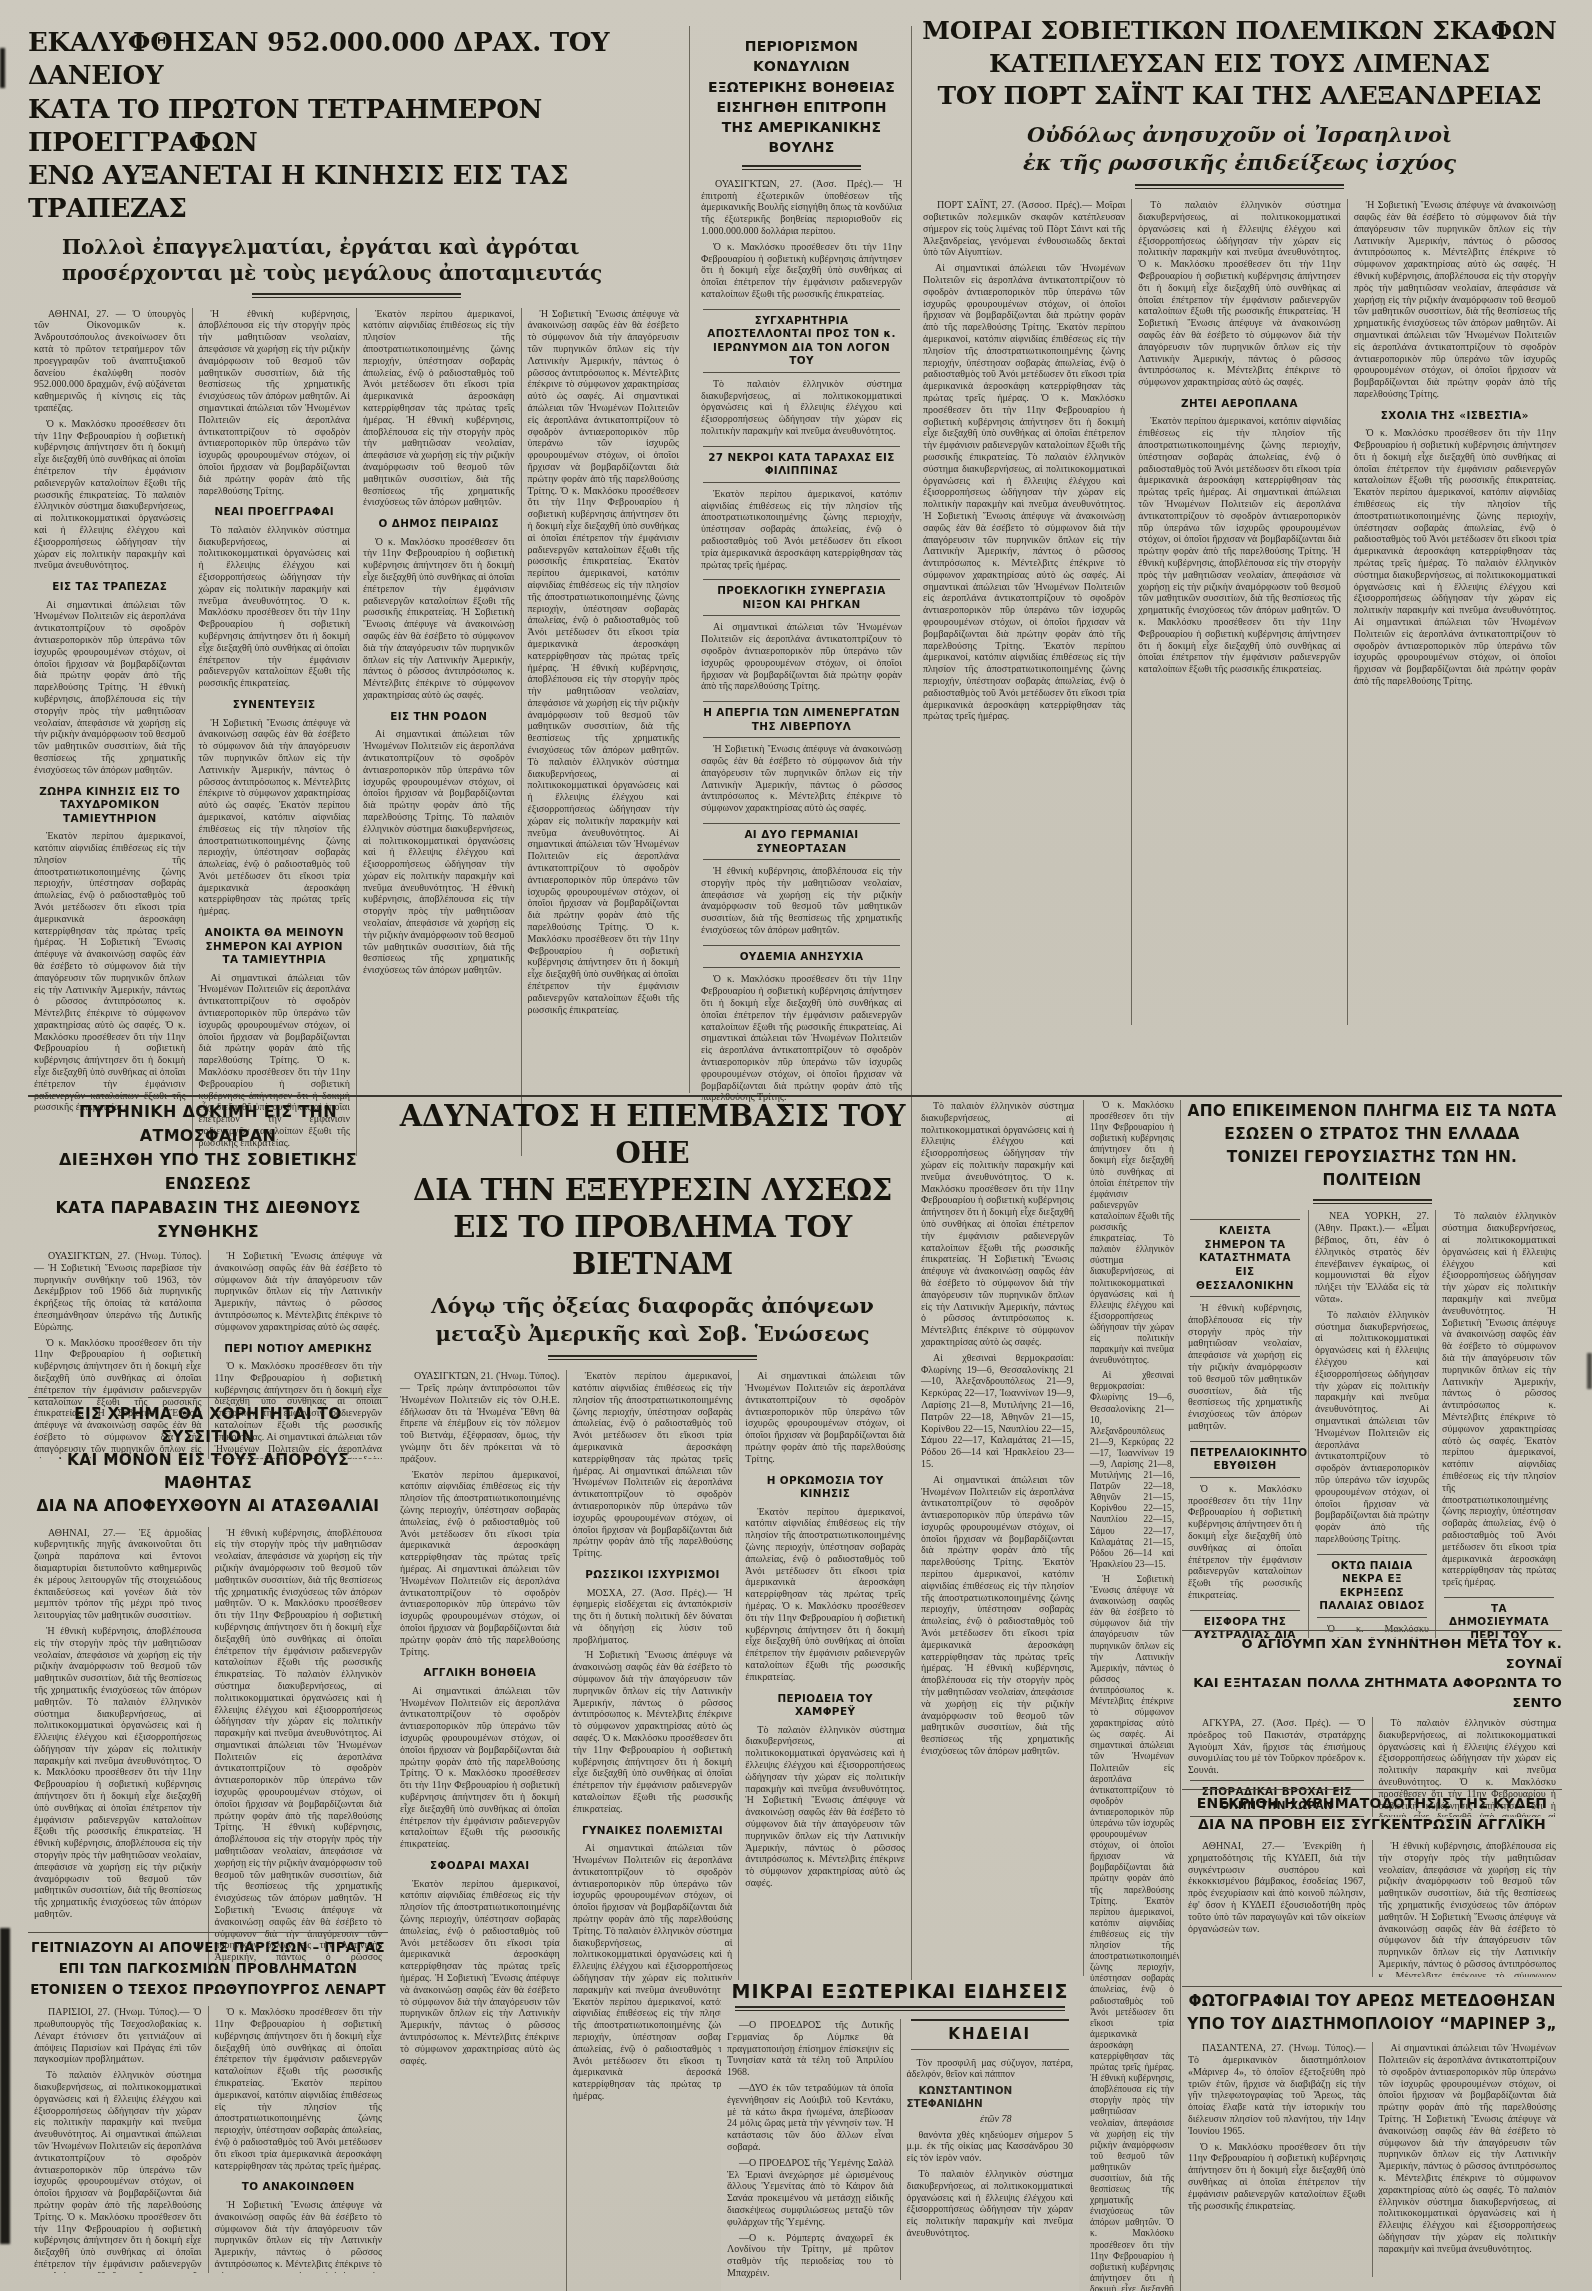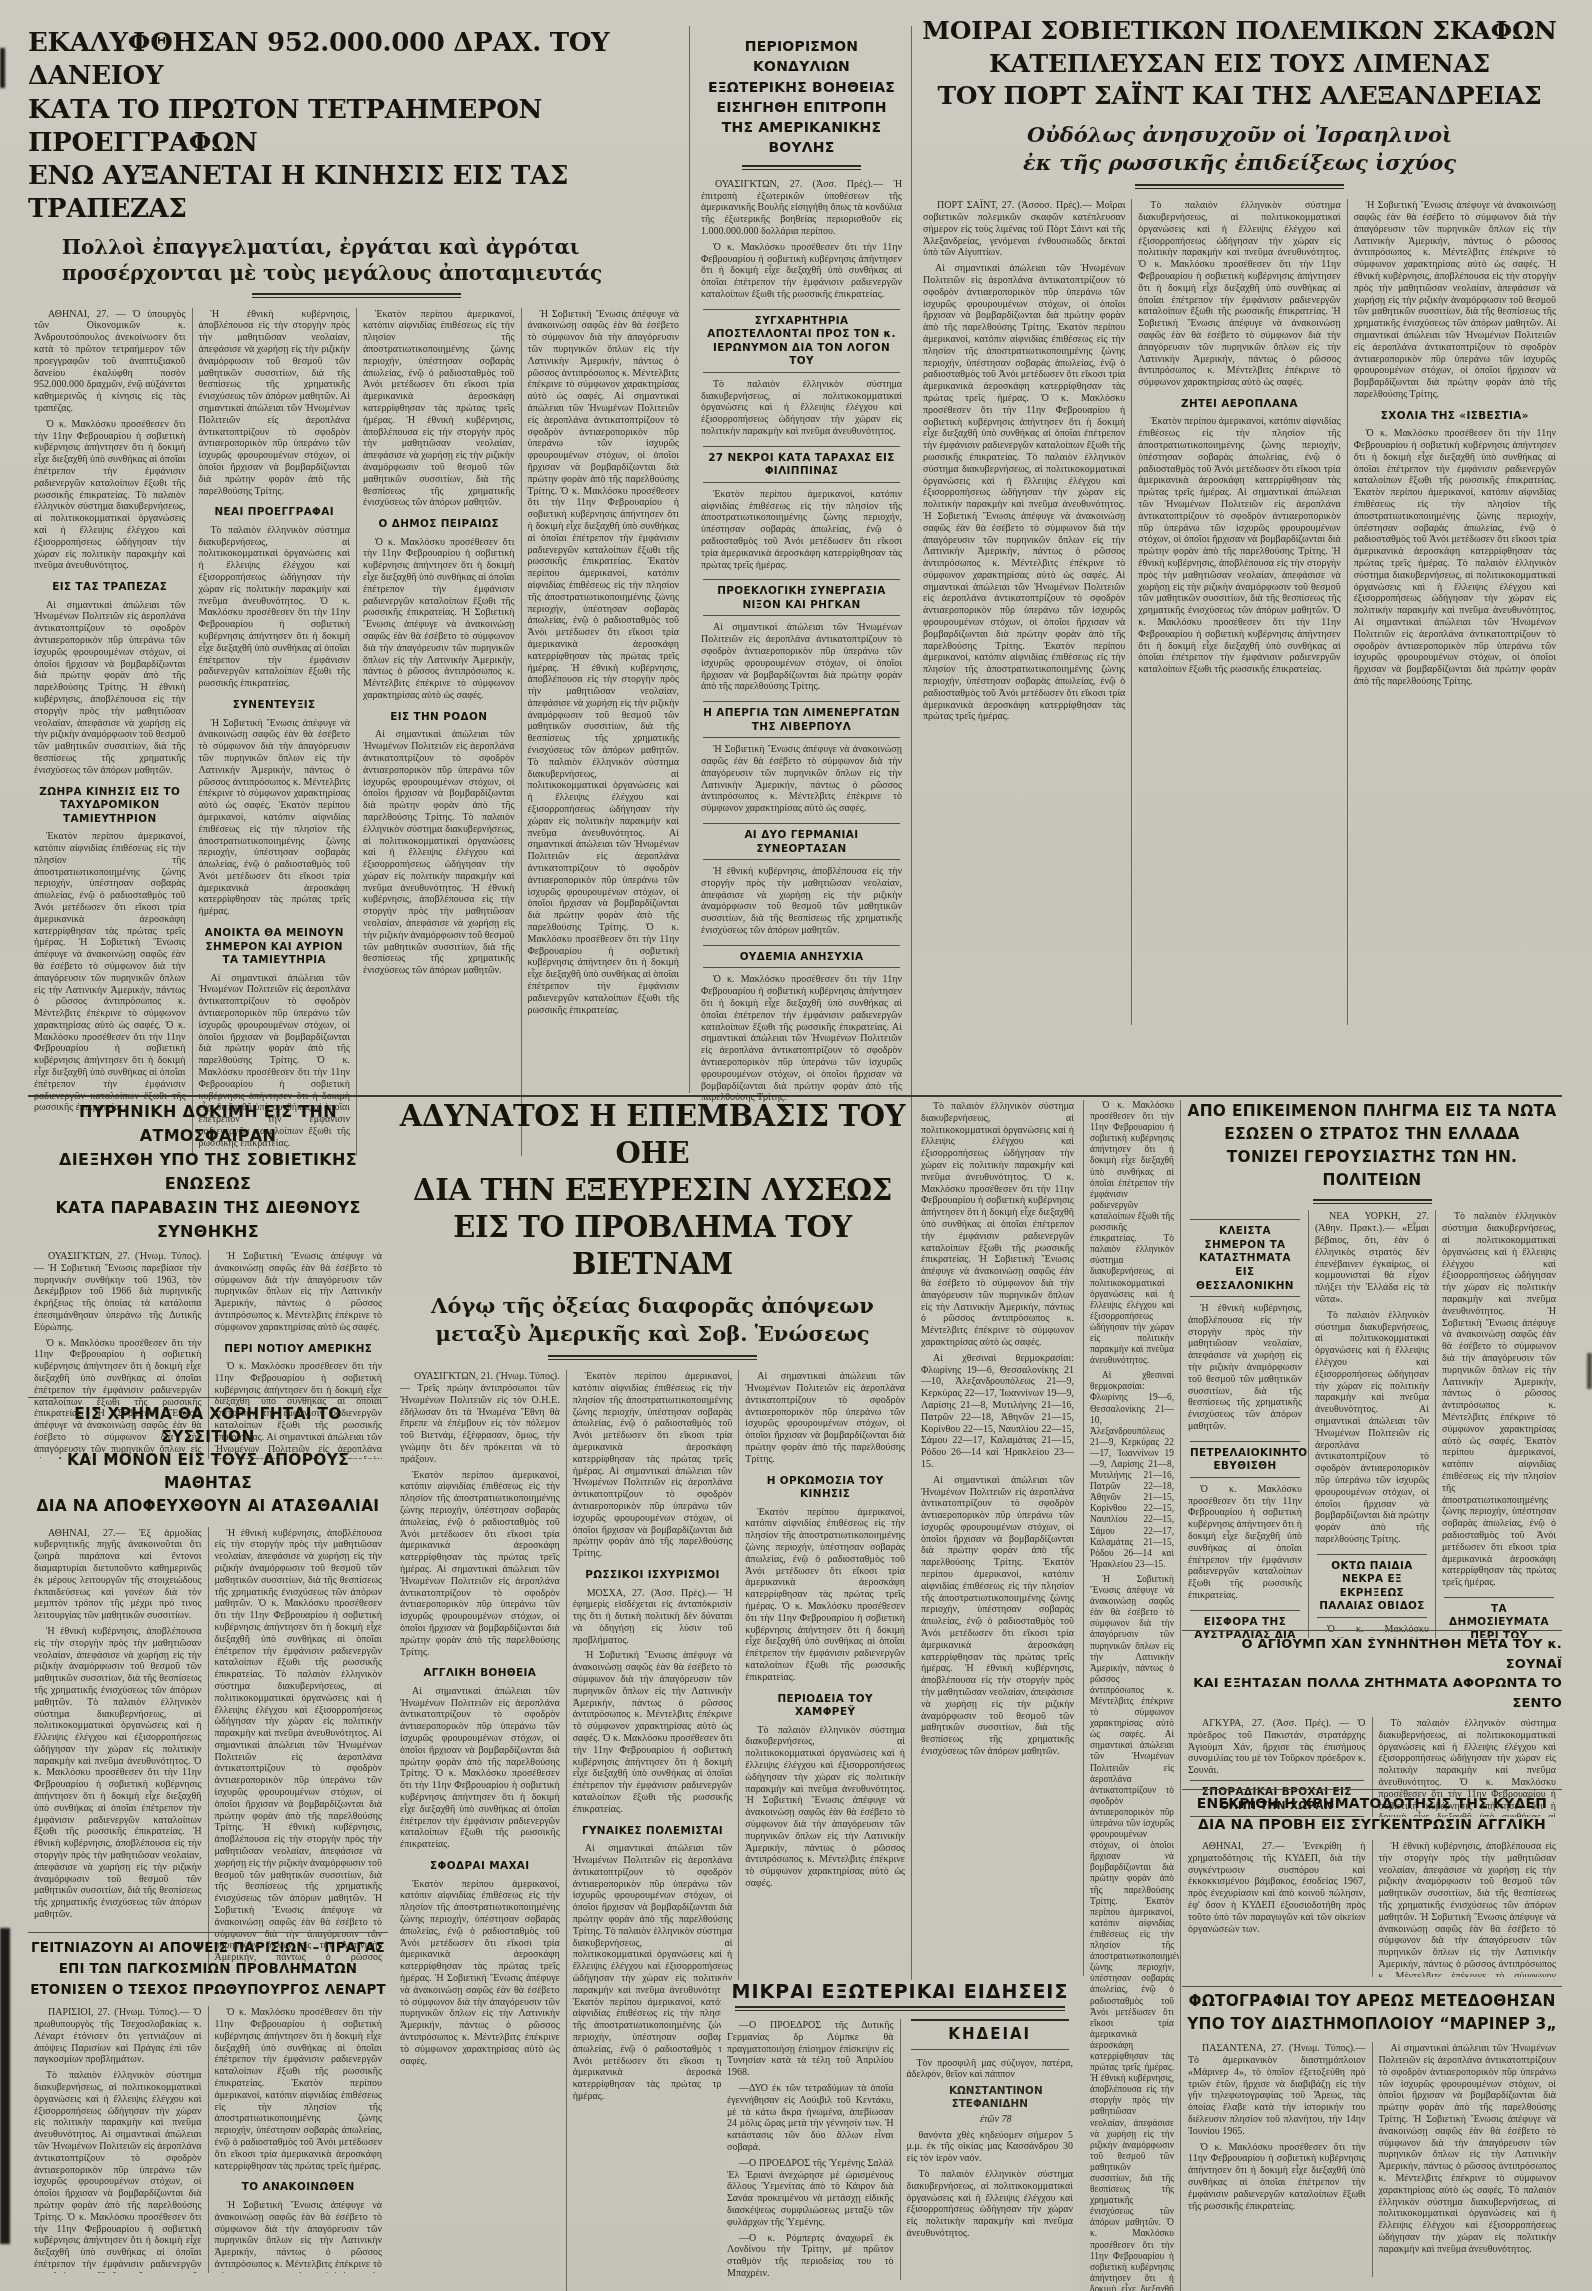--- a/index.html
+++ b/index.html
@@ -37,21 +37,21 @@
   h4.sub.boxed{border-top:1px solid #514d43;border-bottom:1px solid #514d43;padding:4px 0;}
   .vrule{position:absolute;width:1px;background:#6b675b;}
   .hrule{position:absolute;height:1px;background:#514d43;}
   .hrule.thick{height:2px;background:#3a372e;}
   .mikrai-head{font-family:"DejaVu Sans",sans-serif;font-weight:bold;font-size:19px;letter-spacing:1px;
                text-align:center;margin:0 0 4px;color:#16140d;}
   .mikrai-rule{border-top:2px solid #2c2920;border-bottom:1px solid #2c2920;height:2px;margin:0 14px 8px;}
   .kideiai-head{font-family:"DejaVu Sans",sans-serif;font-weight:bold;font-size:15px;letter-spacing:2px;
                 text-align:center;border-top:2px solid #2c2920;border-bottom:1px solid #514d43;
                 padding:5px 0;margin:0 4px 7px;color:#16140d;}
-  .ob-name{font-family:"DejaVu Sans",sans-serif;font-weight:bold;text-align:center;font-size:10.4px;margin:5px 0 1px;text-indent:0;}
+  .ob-name{font-family:"DejaVu Sans",sans-serif;font-weight:bold;font-size:10.4px;margin:5px 0 1px;text-indent:0;}
   .ob-age{text-align:center;font-style:italic;margin:0 0 4px;text-indent:0;}
   .smudge{position:absolute;background:#1d1c18;}
   .blur{filter:blur(1px);}
 </style>
 </head>
 <body>
 
 <div class="page">
 
   <div class="block" style="left:28px;top:26px;width:657px;height:1067px;">

